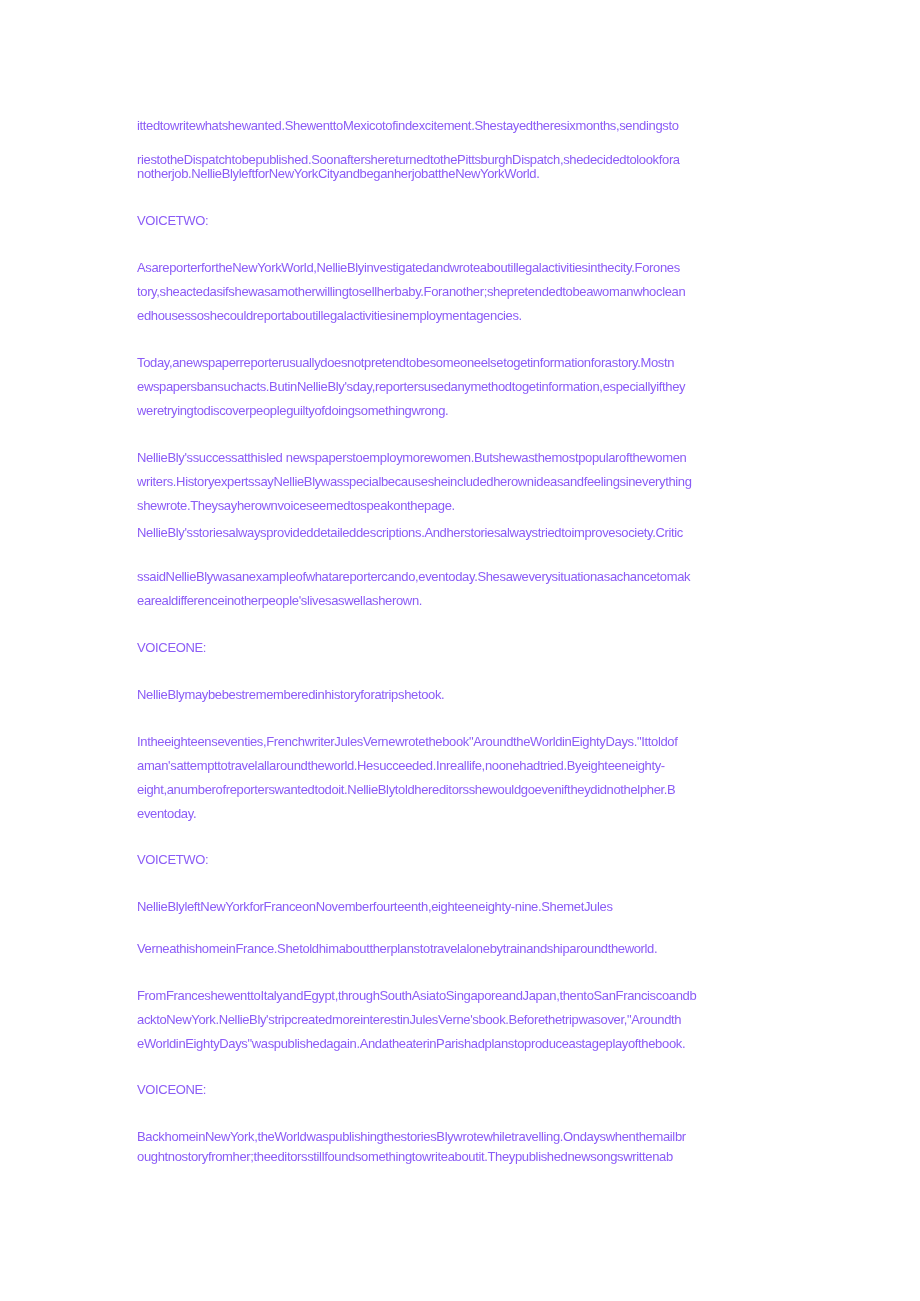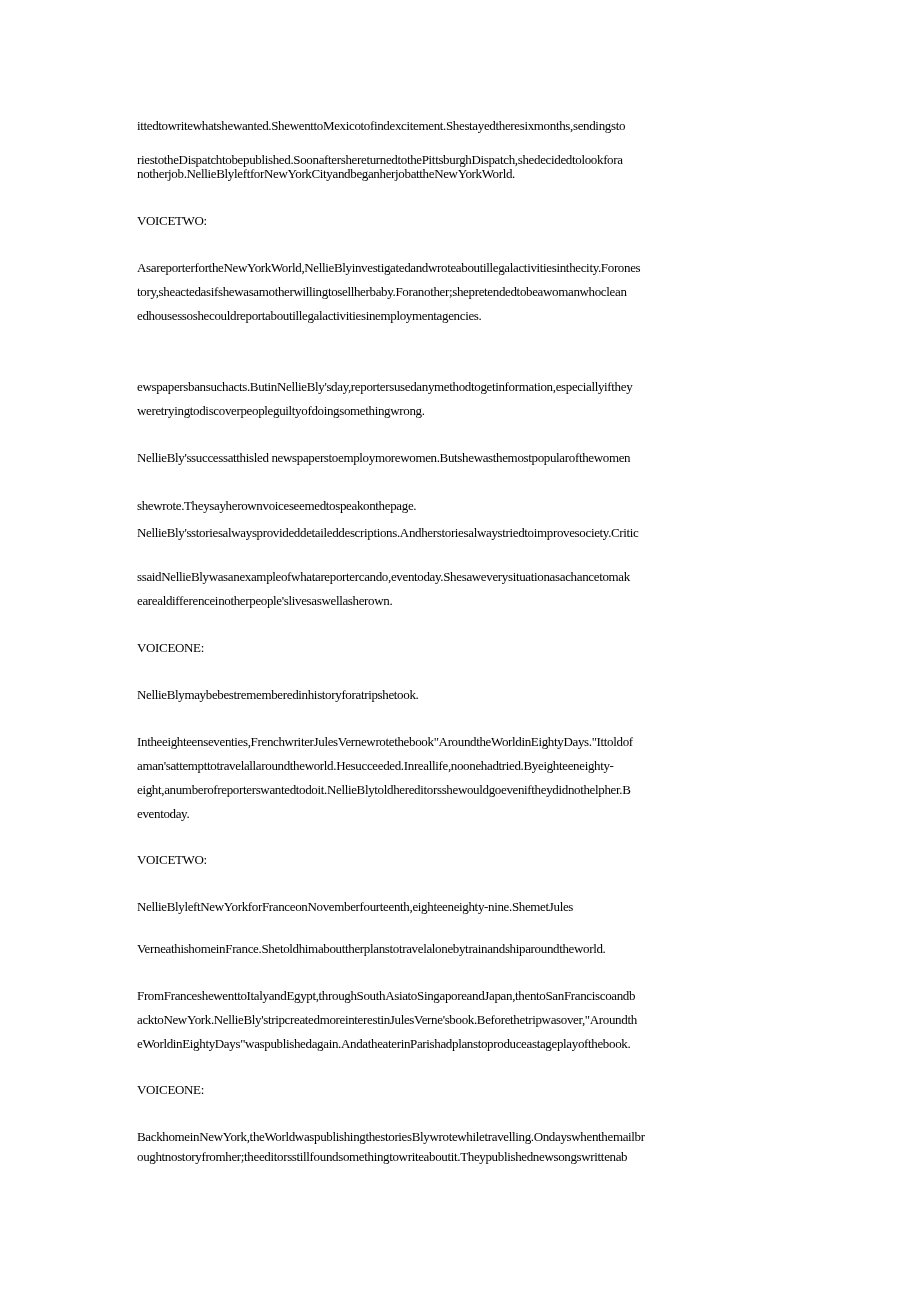--- a/index.html
+++ b/index.html
@@ -1,42 +1,44 @@
 <!DOCTYPE html>
 <html><head>
 <meta charset="utf-8">
 <style>
   html, body { margin: 0; padding: 0; background: #ffffff; }
   body { width: 920px; height: 1301px; position: relative; overflow: hidden; }
   .page { position: absolute; left: 0; top: 0; width: 920px; height: 1301px; background: #fff; }
   .line {
     position: absolute;
     left: 137px;
-    font-family: Liberation Serif, serif;
+    font-family: Liberation Sans, sans-serif;
     font-size: 13px;
-    color: #000000;
+    color: #8b5cf6;
     white-space: nowrap;
     letter-spacing: -0.35px;
     line-height: 16px;
   }
 </style>
 </head>
 <body>
 
 <div class="page">
   <div class="line" style="top:118px">ittedtowritewhatshewanted.ShewenttoMexicotofindexcitement.Shestayedtheresixmonths,sendingsto</div>
   <div class="line" style="top:152px">riestotheDispatchtobepublished.SoonaftershereturnedtothePittsburghDispatch,shedecidedtolookfora</div>
   <div class="line" style="top:166px">notherjob.NellieBlyleftforNewYorkCityandbeganherjobattheNewYorkWorld.</div>
   <div class="line" style="top:213px">VOICETWO:</div>
   <div class="line" style="top:260px">AsareporterfortheNewYorkWorld,NellieBlyinvestigatedandwroteaboutillegalactivitiesinthecity.Forones</div>
   <div class="line" style="top:284px">tory,sheactedasifshewasamotherwillingtosellherbaby.Foranother;shepretendedtobeawomanwhoclean</div>
   <div class="line" style="top:308px">edhousessoshecouldreportaboutillegalactivitiesinemploymentagencies.</div>
+  <div class="line" style="top:355px">Today,anewspaperreporterusuallydoesnotpretendtobesomeoneelsetogetinformationforastory.Mostn</div>
   <div class="line" style="top:379px">ewspapersbansuchacts.ButinNellieBly'sday,reportersusedanymethodtogetinformation,especiallyifthey</div>
   <div class="line" style="top:403px">weretryingtodiscoverpeopleguiltyofdoingsomethingwrong.</div>
   <div class="line" style="top:450px">NellieBly'ssuccessatthisled newspaperstoemploymorewomen.Butshewasthemostpopularofthewomen</div>
+  <div class="line" style="top:474px">writers.HistoryexpertssayNellieBlywasspecialbecausesheincludedherownideasandfeelingsineverything</div>
   <div class="line" style="top:498px">shewrote.Theysayherownvoiceseemedtospeakonthepage.</div>
   <div class="line" style="top:525px">NellieBly'sstoriesalwaysprovideddetaileddescriptions.Andherstoriesalwaystriedtoimprovesociety.Critic</div>
   <div class="line" style="top:569px">ssaidNellieBlywasanexampleofwhatareportercando,eventoday.Shesaweverysituationasachancetomak</div>
   <div class="line" style="top:593px">earealdifferenceinotherpeople'slivesaswellasherown.</div>
   <div class="line" style="top:640px">VOICEONE:</div>
   <div class="line" style="top:687px">NellieBlymaybebestrememberedinhistoryforatripshetook.</div>
   <div class="line" style="top:734px">Intheeighteenseventies,FrenchwriterJulesVernewrotethebook"AroundtheWorldinEightyDays."Ittoldof</div>
   <div class="line" style="top:758px">aman'sattempttotravelallaroundtheworld.Hesucceeded.Inreallife,noonehadtried.Byeighteeneighty-</div>
   <div class="line" style="top:782px">eight,anumberofreporterswantedtodoit.NellieBlytoldhereditorsshewouldgoeveniftheydidnothelpher.B</div>
   <div class="line" style="top:806px">eventoday.</div>

